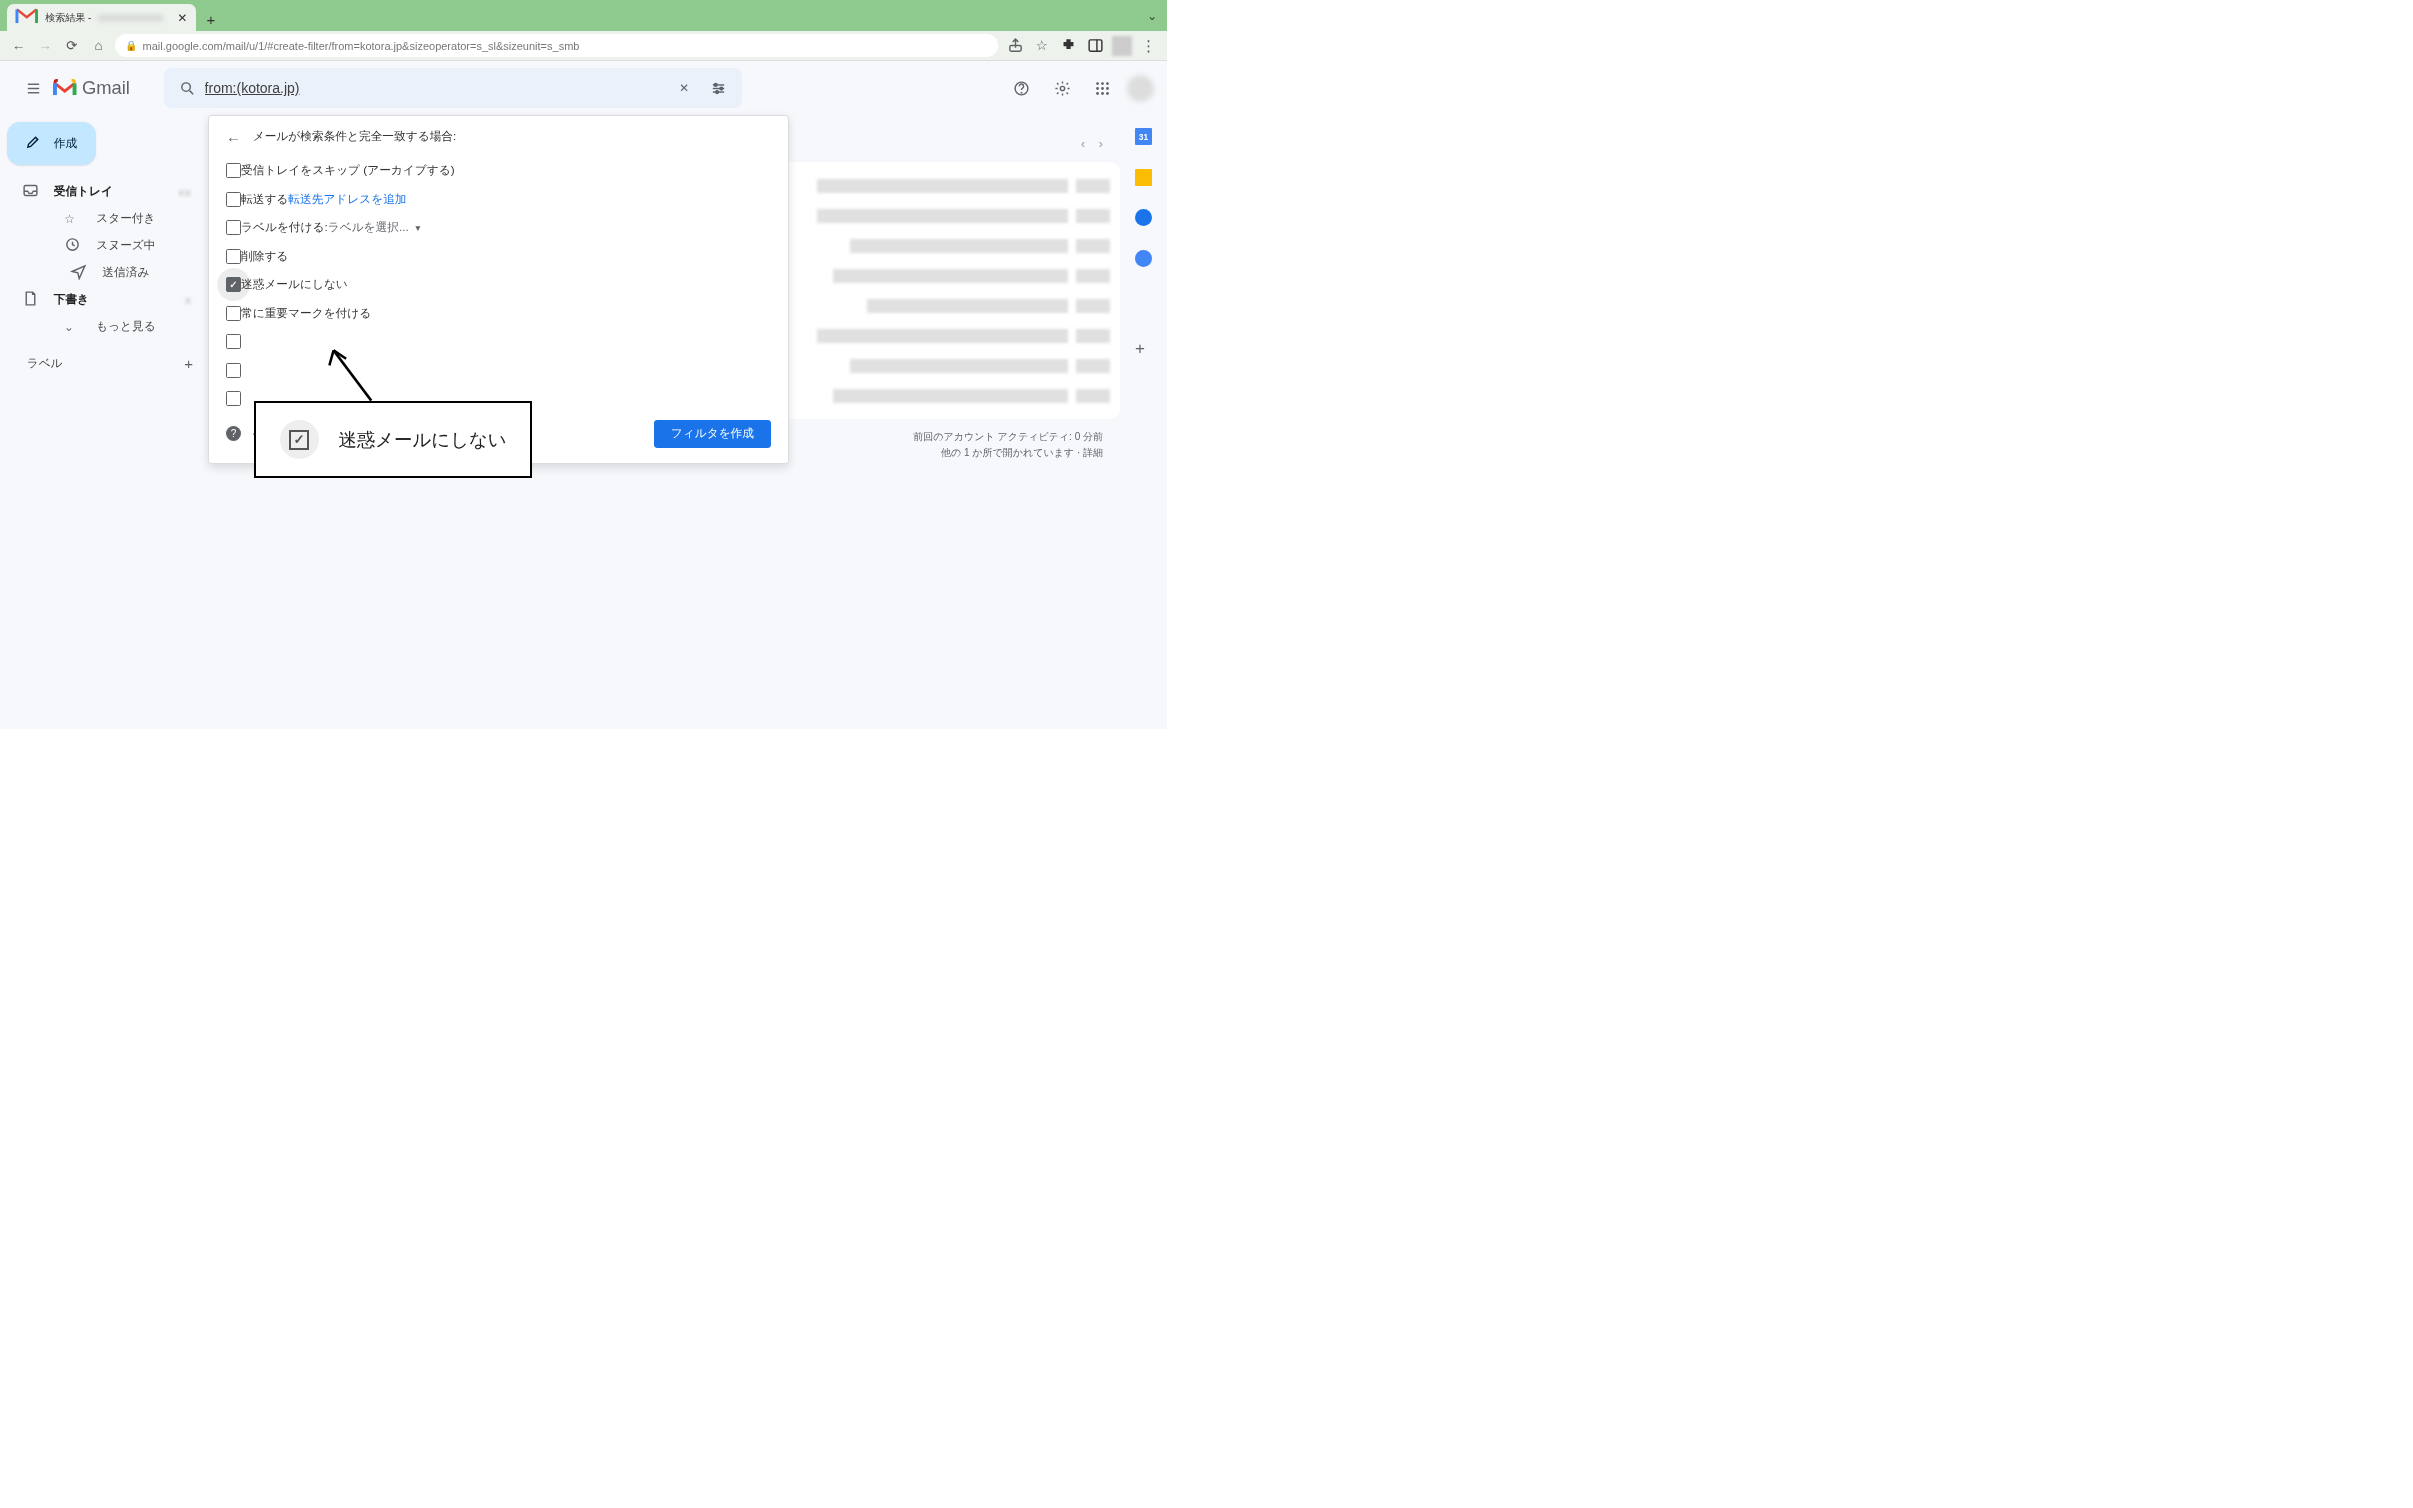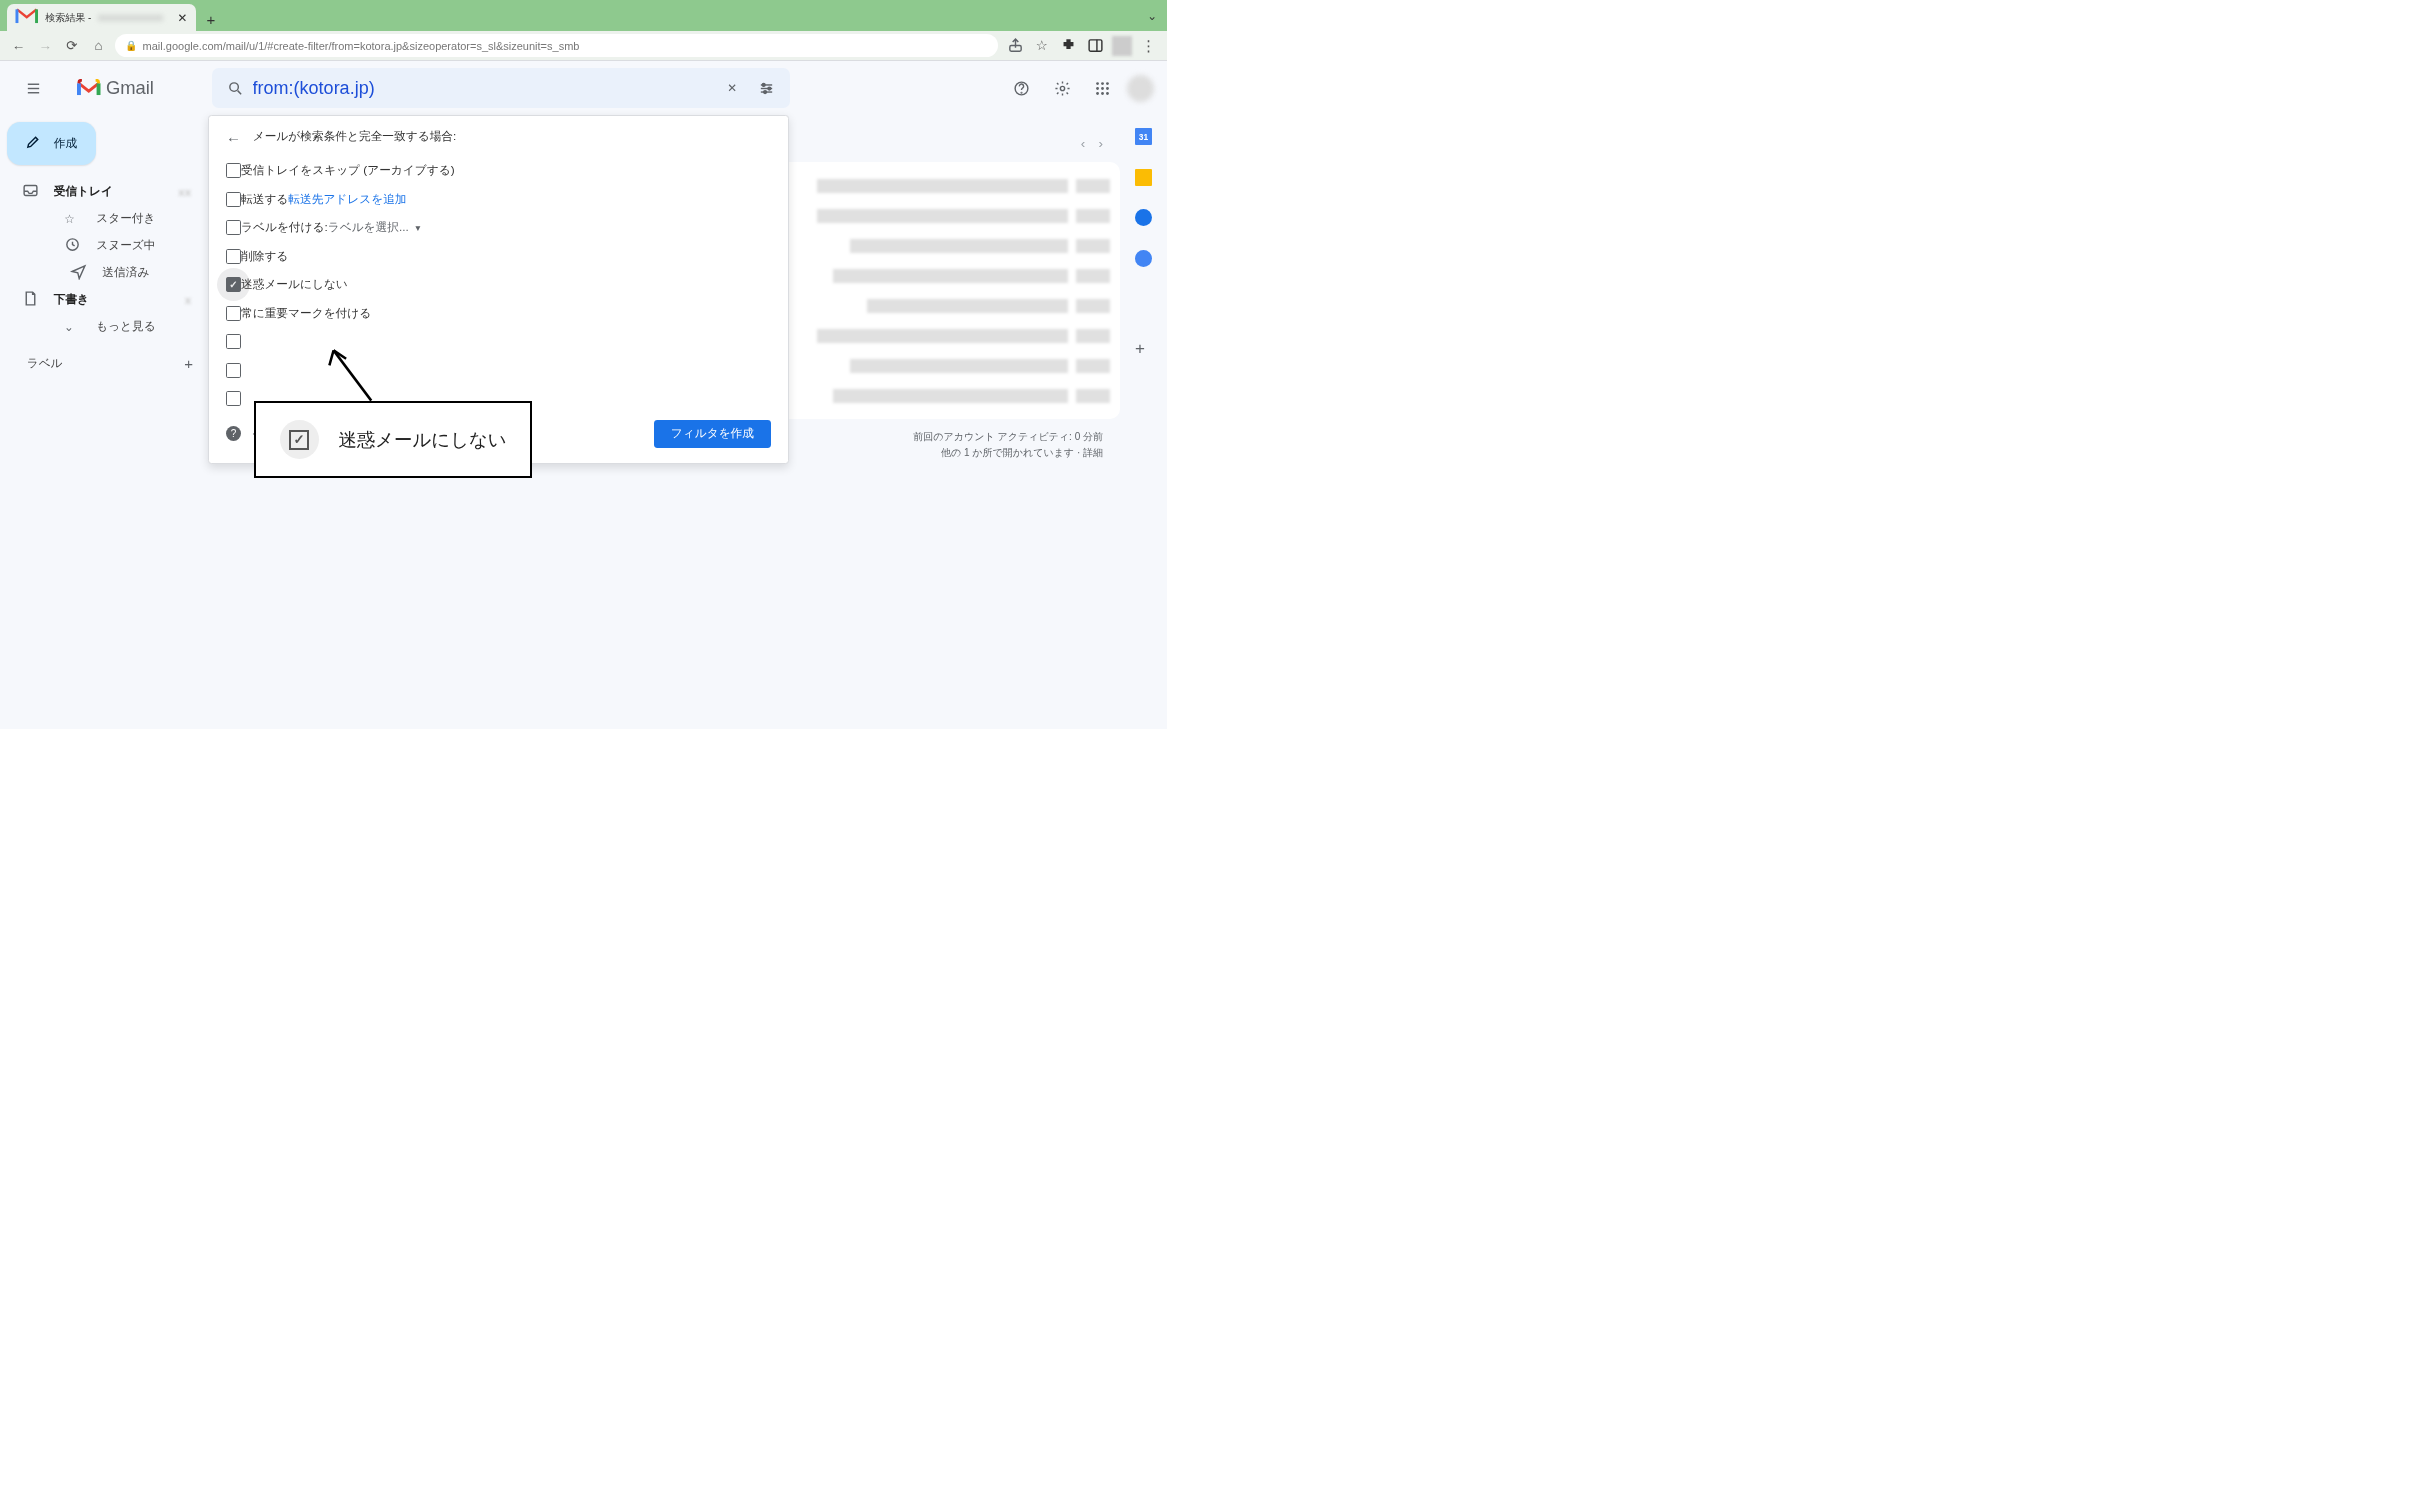--- a/index.html
+++ b/index.html
@@ -18,26 +18,26 @@
   .toolbar .navbtn { width:20px; height:20px; display:flex; align-items:center; justify-content:center; color:#555; font-size:13.4px; cursor:pointer;}
   .urlbar { flex:1; background:#fff; border-radius:13.4px; height:23.5px; display:flex; align-items:center; padding:0 10px; color:#555; font-size:11px; gap:5px;}
   .urlbar .lock { font-size:10px; }
   .urlbar .url-dim { color:#777; }
   .toolbar .right { display:flex; gap:6.7px; align-items:center; }
   .toolbar .iconbtn { width:20px; height:20px; display:flex; align-items:center; justify-content:center; color:#555; cursor:pointer;}
   .avatar-sq { width:20px; height:20px; background:#ccc; filter:blur(1.7px); }
   .kebab { font-size:15px; }
 
   
-  .gmail-header { height:54px; background:#f6f8fc; display:flex; align-items:center; padding:0 13.4px; gap:24px; }
+  .gmail-header { height:54px; background:#f6f8fc; display:flex; align-items:center; padding:0 13.4px; gap:0; }
   .hamburger { width:40px; height:40px; display:flex; align-items:center; justify-content:center; cursor:pointer; color:#5f6368;}
   .gmail-logo { display:flex; align-items:center; gap:5px; font-size:18.4px; color:#5f6368; margin-right:34px;}
   .searchbar { width:578px; height:40px; background:#eaf1fb; border-radius:6.7px; display:flex; align-items:center; padding:0 6.7px; position:relative;}
   .searchbar .sicon { width:34px; display:flex; justify-content:center; color:#5f6368; cursor:pointer;}
-  .searchbar input { border:none; background:transparent; font-size:18px; flex:1; outline:none; color:#1d4ed8;}
+  .searchbar input { border:none; background:transparent; font-size:14px; flex:1; outline:none; color:#404040;text-decoration:underline;}
   .searchbar .clear, .searchbar .opts { width:34px; display:flex; justify-content:center; color:#5f6368; cursor:pointer; font-size:11.7px;}
   .header-right { margin-left:auto; display:flex; align-items:center; gap:6.7px;}
   .header-right .hicon { width:34px; height:34px; display:flex; align-items:center; justify-content:center; color:#5f6368; cursor:pointer;}
   .header-avatar { width:27px; height:27px; border-radius:50%; background:#ddd; filter:blur(2.5px);}
 
   
   .content { display:flex; height: calc(729px - 31px - 30px - 54px); background:#f6f8fc;}
   .sidebar { width:208px; padding:6.7px 0 0 6.7px; }
   .compose { background:#c2e7ff; border-radius:13.4px; padding: 11.7px 18.4px; display:inline-flex; align-items:center; gap:11.7px; font-size:11.7px; color:#001d35; cursor:pointer; box-shadow:0 0.8px 1.7px rgba(0,0,0,.1); margin-bottom:13.4px;}
   .compose .pen { font-size:15px; }

